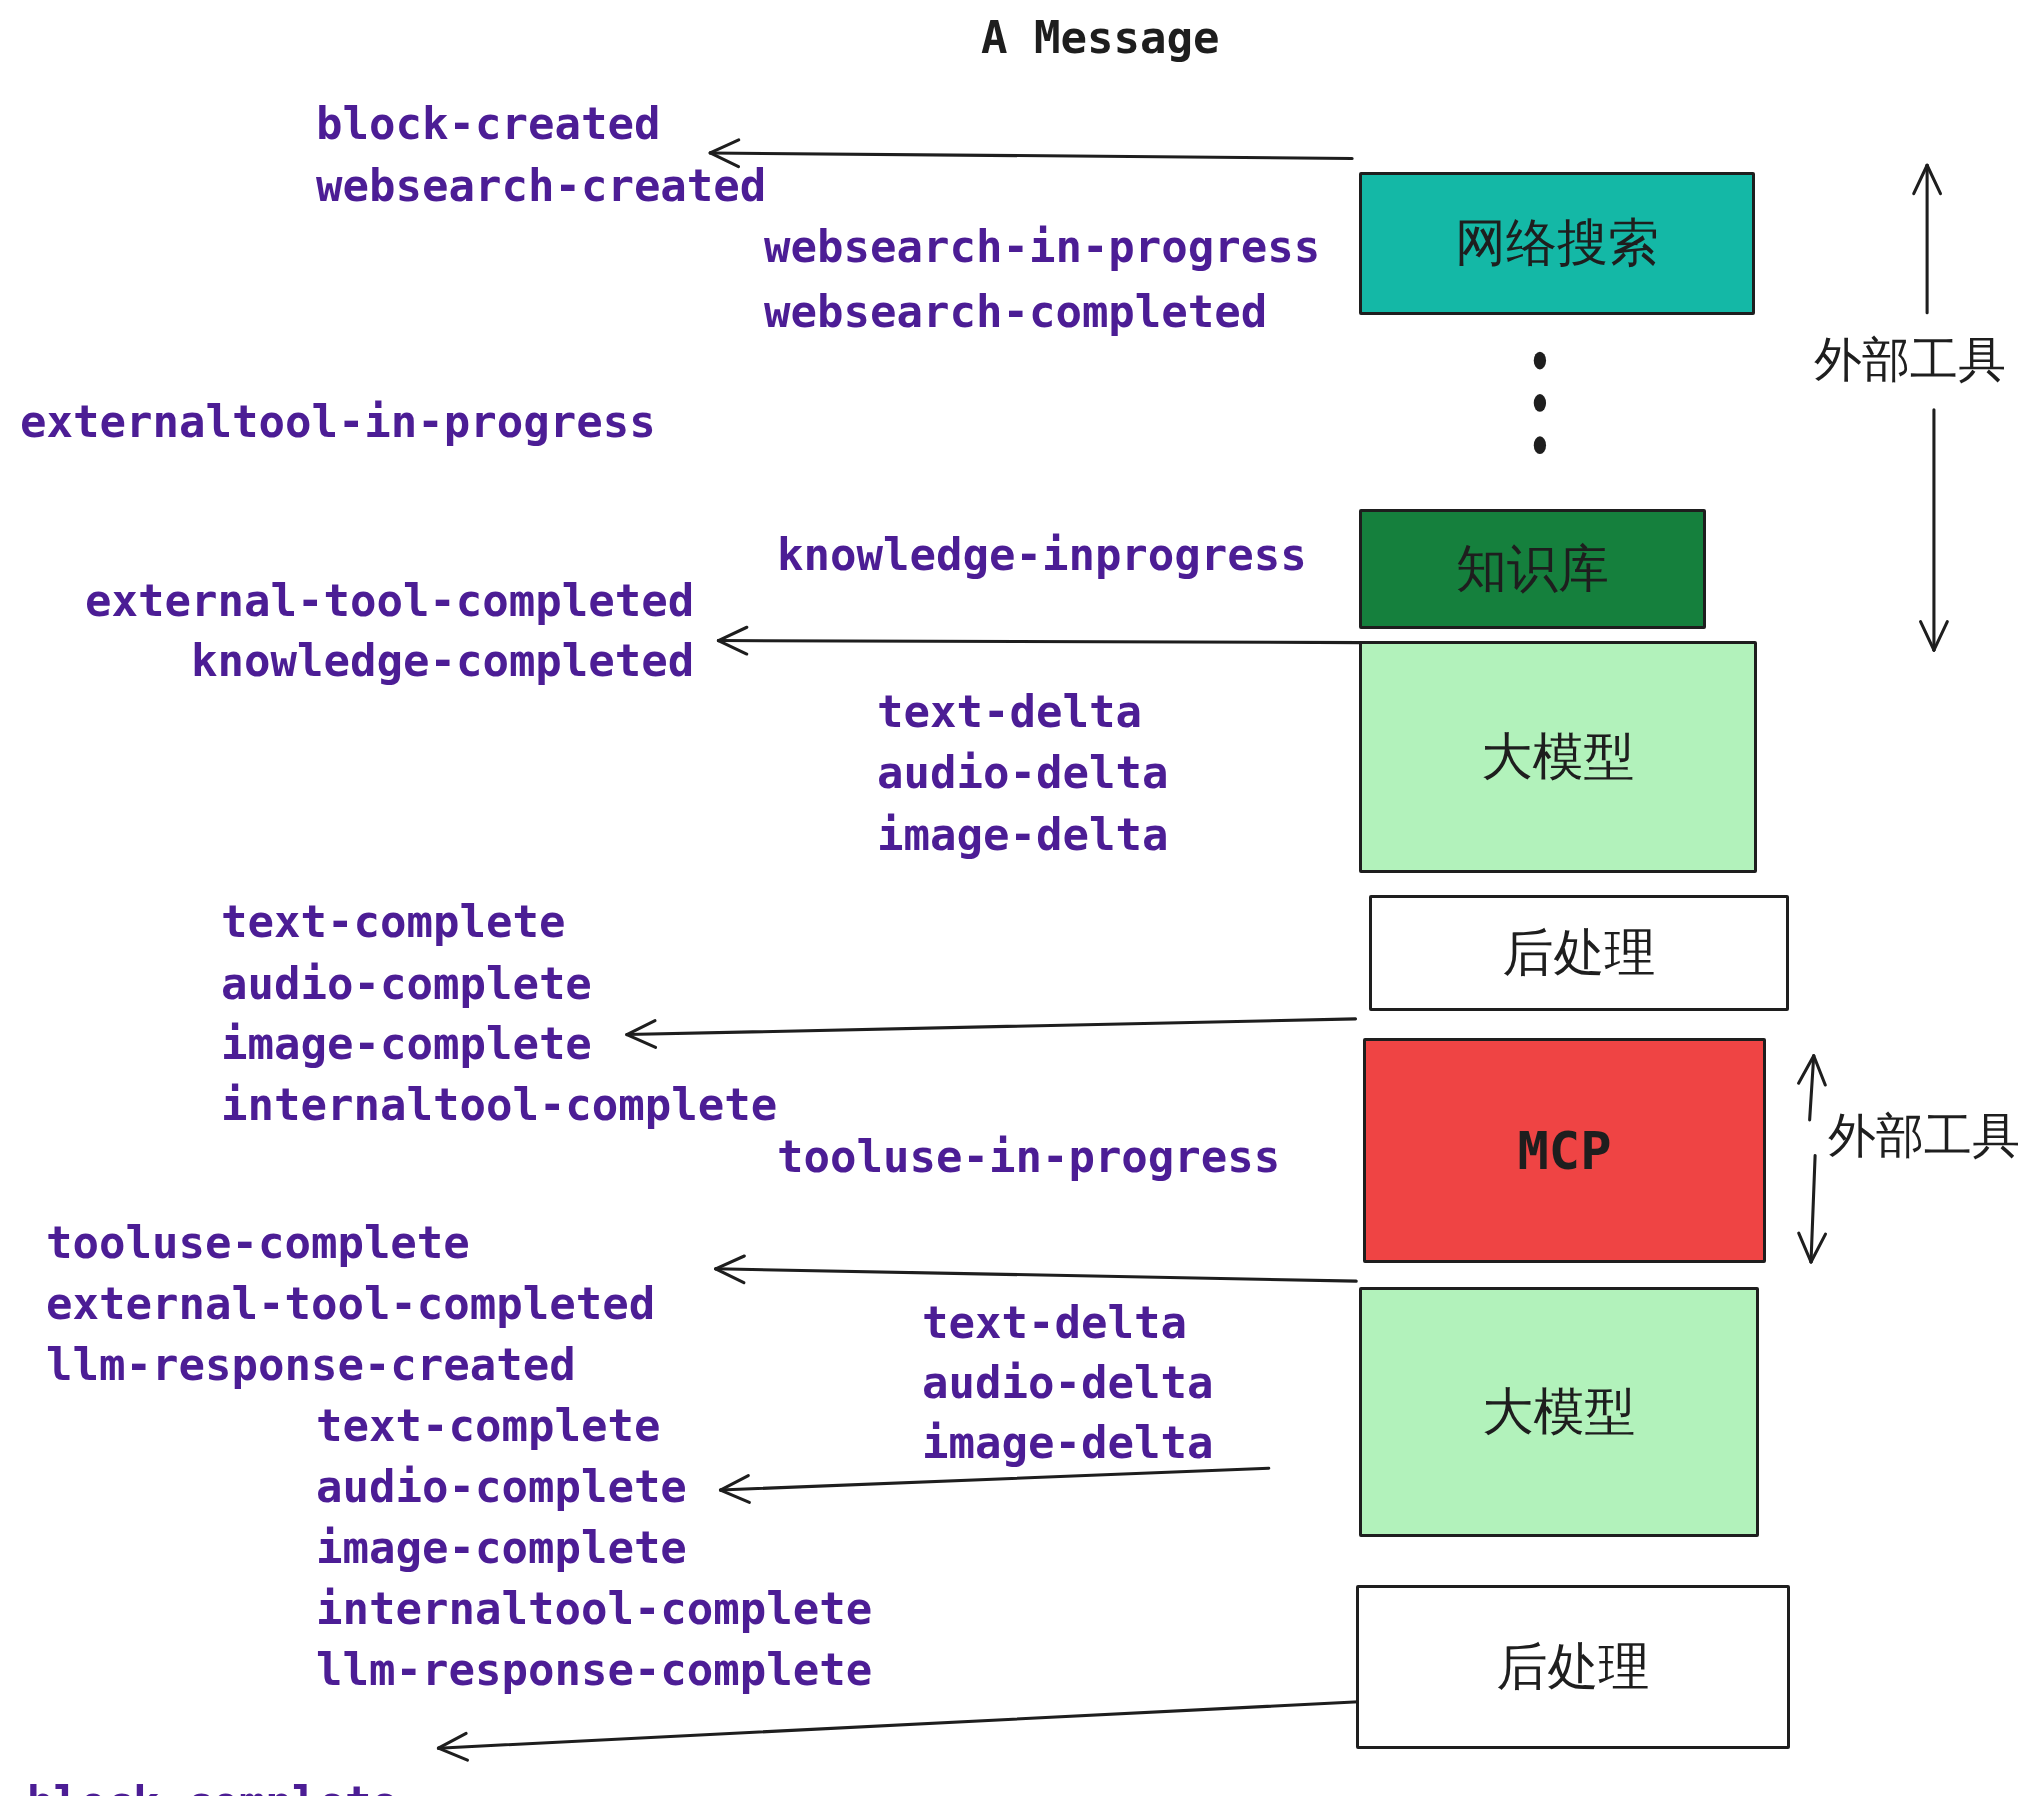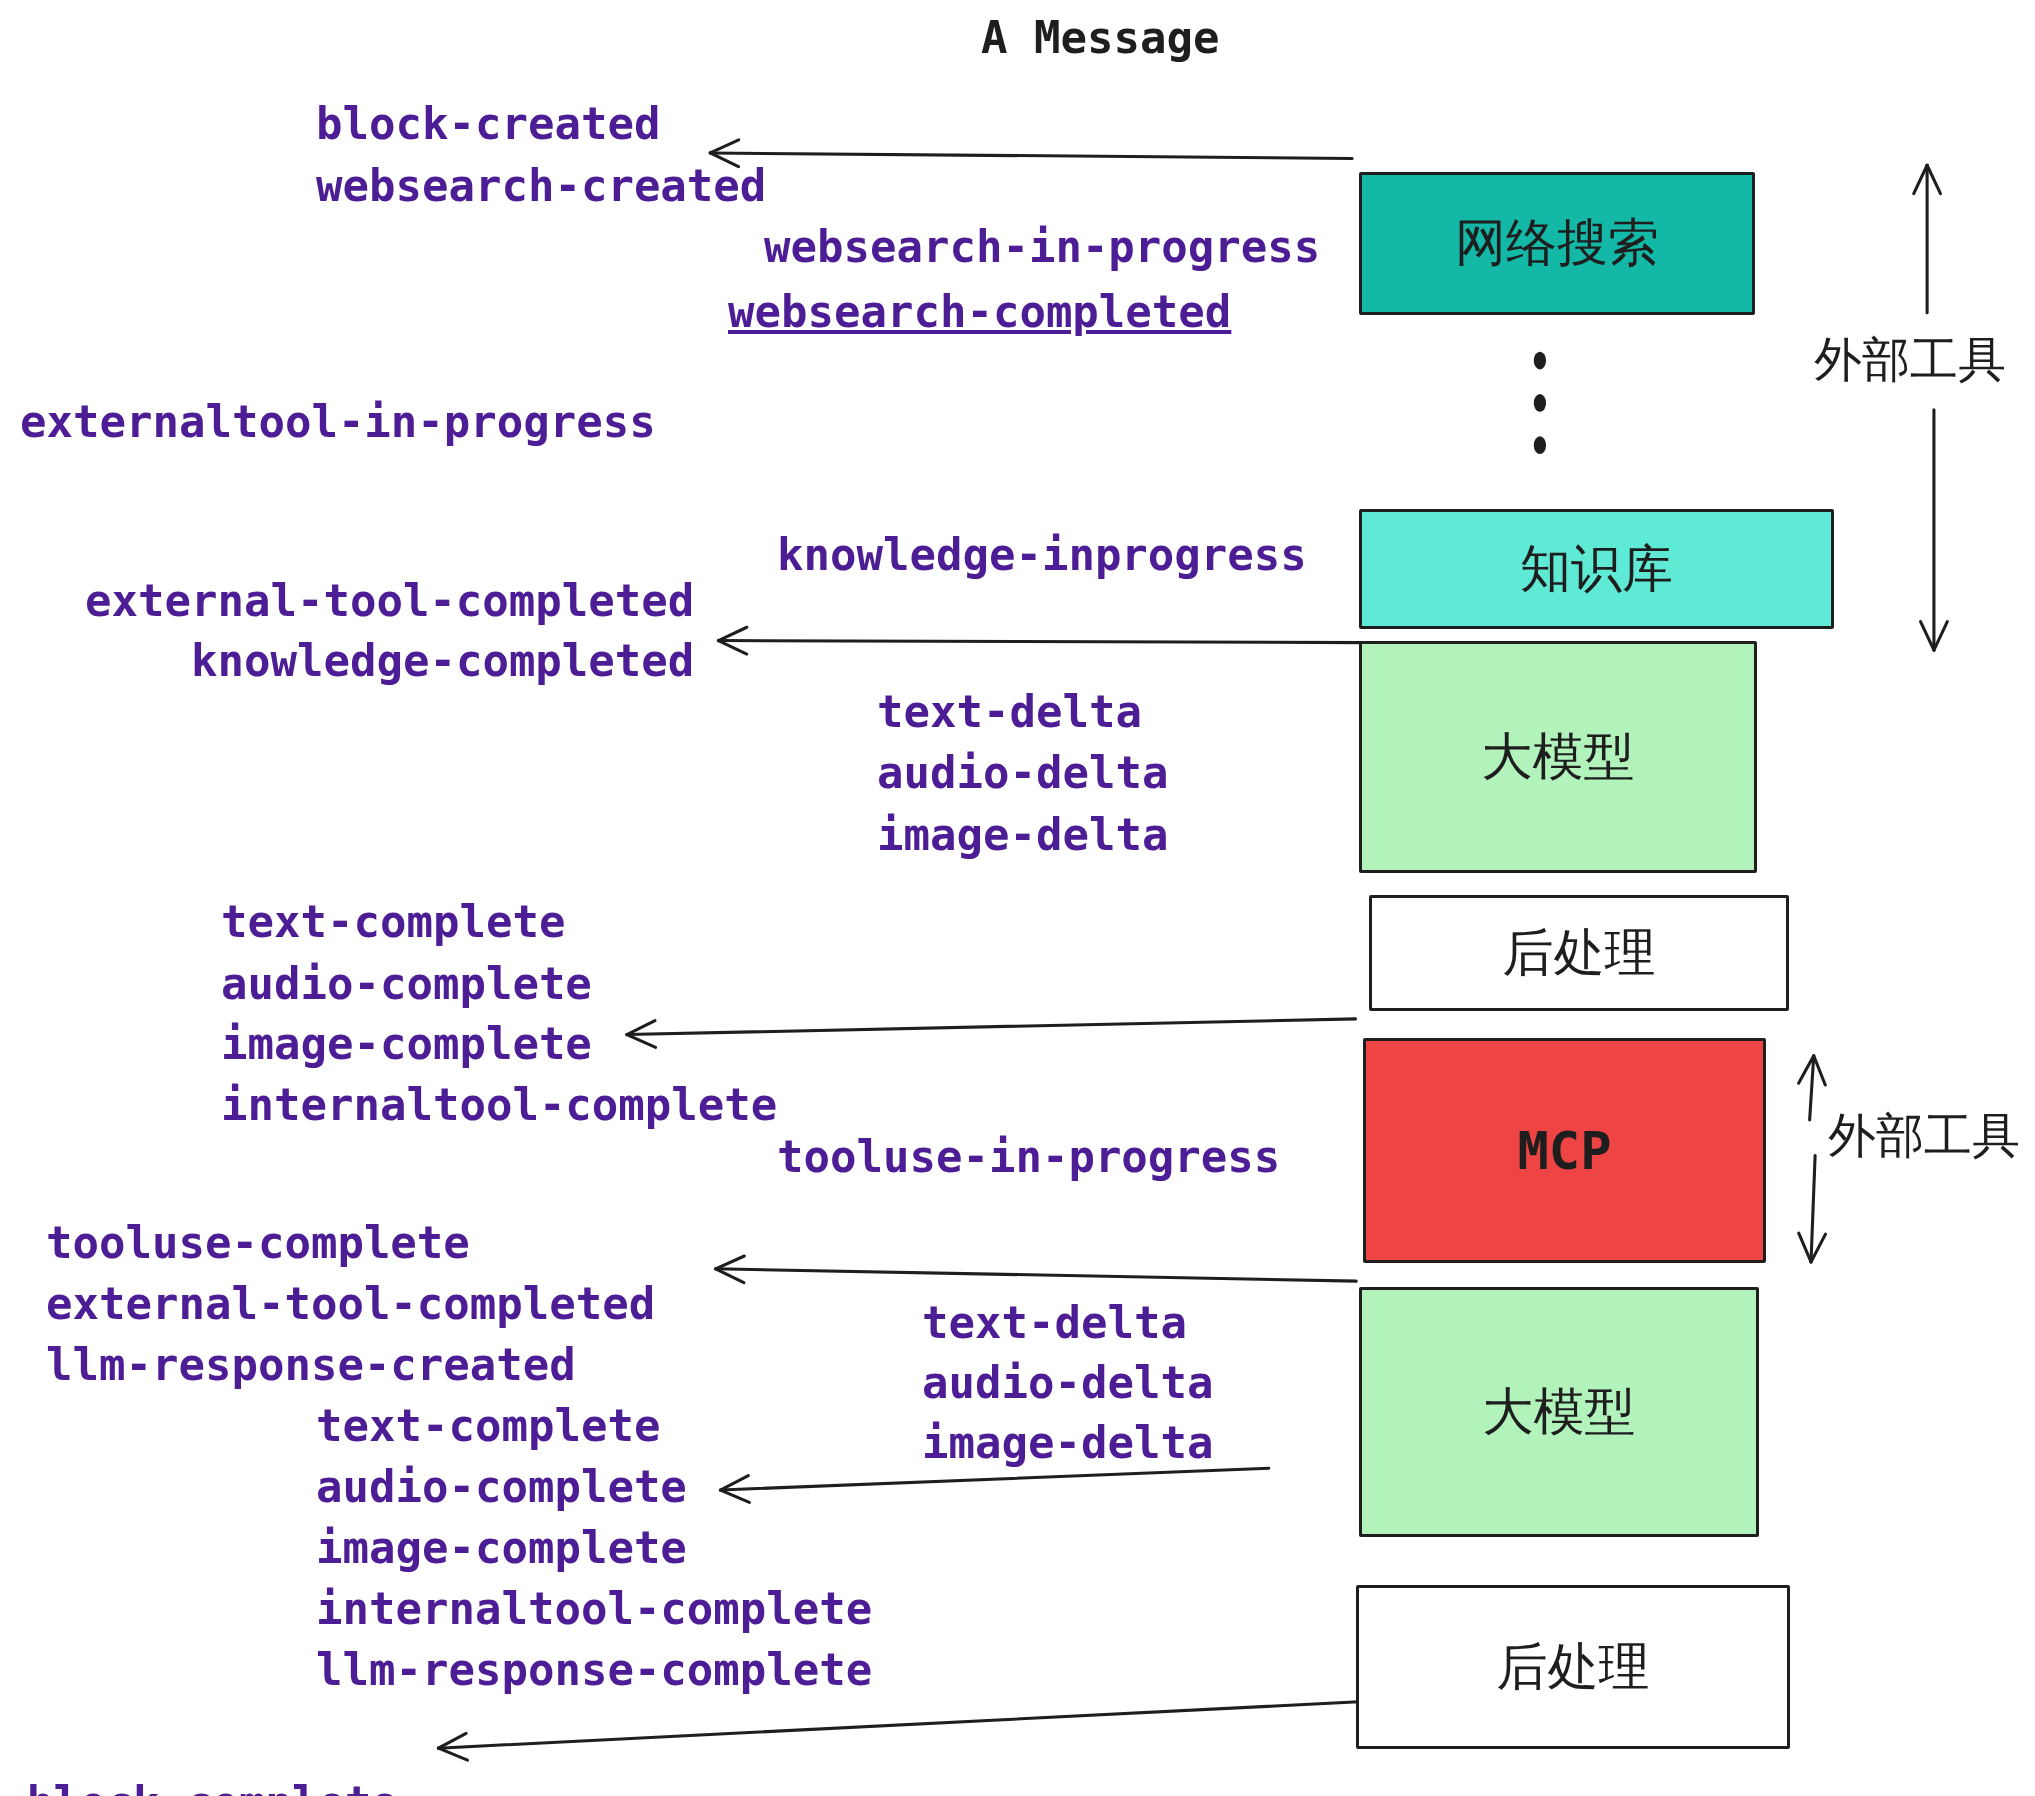--- a/index.html
+++ b/index.html
@@ -78,21 +78,21 @@
       <g>
         <ellipse cx="2255" cy="528" rx="9" ry="13"></ellipse>
         <ellipse cx="2255" cy="590" rx="9" ry="13"></ellipse>
         <ellipse cx="2255" cy="652" rx="9" ry="13"></ellipse>
       </g>
     </svg>
   <div>
       <div class="box" style="left: 1359px; top: 172px; width: 396px; height: 143px; background: #14b8a6;">
         <span class="box-label">网络搜索</span>
       </div>
-      <div class="box" style="left: 1359px; top: 509px; width: 475px; height: 120px; background: #5eead4;">
+      <div class="box" style="left: 1359px; top: 509px; width: 347px; height: 120px; background: #15803d;">
         <span class="box-label">知识库</span>
       </div>
       <div class="box" style="left: 1359px; top: 641px; width: 398px; height: 232px; background: rgb(178, 242, 187);">
         <span class="box-label">大模型</span>
       </div>
       <div class="box" style="left: 1369px; top: 895px; width: 420px; height: 116px; background: rgb(255, 255, 255);">
         <span class="box-label">后处理</span>
       </div>
       <div class="box" style="left: 1363px; top: 1038px; width: 403px; height: 225px; background: #ef4444;">
         <span class="box-label mono">MCP</span>
@@ -101,21 +101,21 @@
         <span class="box-label">大模型</span>
       </div>
       <div class="box" style="left: 1356px; top: 1585px; width: 434px; height: 164px; background: rgb(255, 255, 255);">
         <span class="box-label">后处理</span>
       </div>
     </div>
   <div>
       <div class="evt" style="left: 316px; top: 102px;">block-created</div>
       <div class="evt" style="left: 316px; top: 164px;">websearch-created</div>
       <div class="evt" style="left: 764px; top: 202px; margin-top: 23px;">websearch-in-progress</div>
-      <div class="evt" style="left: 728px; top: 290px; text-decoration: underline;">websearch-completed</div>
+      <div class="evt" style="left: 764px; top: 290px;">websearch-completed</div>
       <div class="evt" style="left: 20px; top: 400px;">externaltool-in-progress</div>
       <div class="evt" style="left: 777px; top: 533px;">knowledge-inprogress</div>
       <div class="evt" style="left: 85px; top: 579px;">external-tool-completed</div>
       <div class="evt" style="left: 191px; top: 639px;">knowledge-completed</div>
       <div class="evt" style="left: 877px; top: 690px;">text-delta</div>
       <div class="evt" style="left: 877px; top: 751px;">audio-delta</div>
       <div class="evt" style="left: 877px; top: 813px;">image-delta</div>
       <div class="evt" style="left: 221px; top: 900px;">text-complete</div>
       <div class="evt" style="left: 221px; top: 962px;">audio-complete</div>
       <div class="evt" style="left: 221px; top: 1022px;">image-complete</div>

